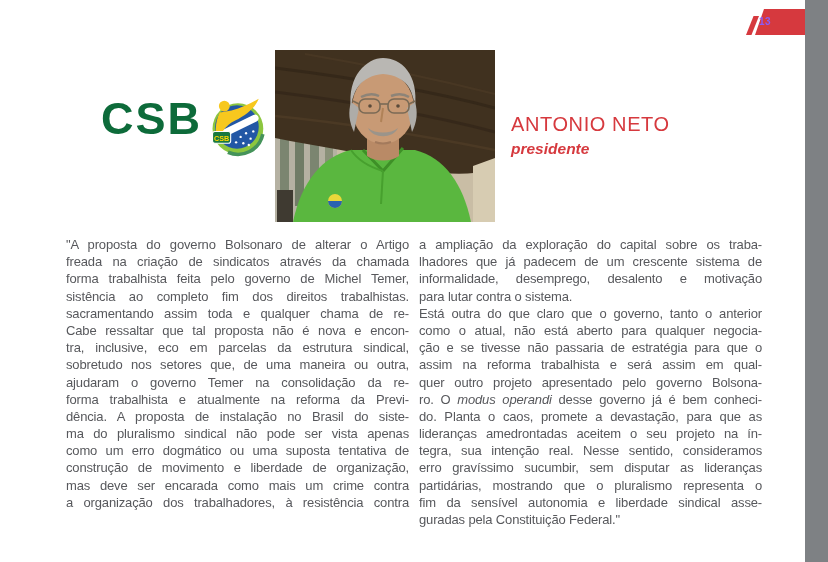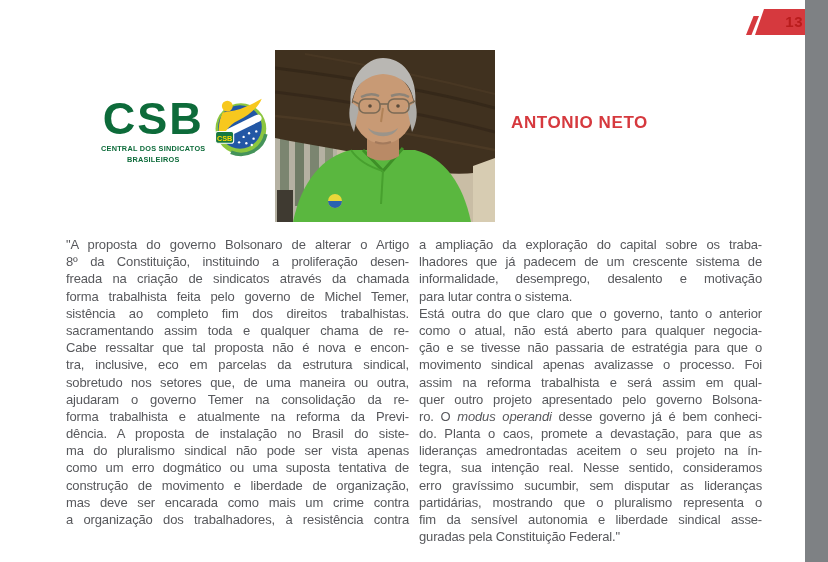--- a/index.html
+++ b/index.html
@@ -16,34 +16,34 @@
     position:relative;width:828px;height:562px;background:#ffffff;overflow:hidden;
   }
   
   .side-strip{position:absolute;top:0;right:0;width:23px;height:562px;background:var(--strip-gray,#7e8184);}
   
   .page-tab{position:absolute;top:9px;right:23px;width:62px;height:26px;}
   .tab-main{position:absolute;left:12px;top:0;right:0;bottom:0;background:var(--accent-red,#d6393e);
     clip-path:polygon(18% 0,100% 0,100% 100%,0% 100%);}
   .tab-slash{position:absolute;left:3px;top:7px;width:13px;height:19px;background:var(--accent-red,#d6393e);
     clip-path:polygon(58% 0,100% 0,42% 100%,0% 100%);}
-  .tab-num{position:absolute;left:16px;right:2px;top:0;bottom:0;text-align:right;color:#b91c1c;
-    font-weight:bold;font-size:15px;line-height:26px;letter-spacing:.5px;}
+  .tab-num{position:absolute;left:16px;right:2px;top:0;bottom:0;text-align:left;color:#8b5cf6;
+    font-weight:bold;font-size:10px;line-height:26px;letter-spacing:.5px;}
   
   .logo{position:absolute;left:101px;top:96px;display:flex;align-items:flex-start;}
   .logo-textcol{display:flex;flex-direction:column;align-items:center;}
   .logo-acronym{font-size:45px;font-weight:bold;line-height:1;color:var(--logo-green,#0d6b3a);letter-spacing:2px;}
   .logo-tagline{margin-top:3px;text-align:center;color:var(--logo-green,#0d6b3a);
     font-size:7.3px;font-weight:bold;letter-spacing:.25px;line-height:1.5;}
   .emblem{margin-left:6px;margin-top:-2px;}
   
   .photo{position:absolute;left:275px;top:50px;width:220px;height:172px;overflow:hidden;}
   
   .author{position:absolute;left:511px;top:113px;}
-  .author-name{font-size:17px;font-weight:bold;letter-spacing:.6px;color:var(--accent-red,#d6393e);}
+  .author-name{font-size:20px;font-weight:normal;letter-spacing:.6px;color:var(--accent-red,#d6393e);}
   .author-role{margin-top:4px;font-size:15.5px;font-weight:bold;font-style:italic;color:var(--accent-red,#d6393e);}
   
   .col{position:absolute;top:236px;width:343px;color:var(--body-text,#57585c);}
   .col1{left:66px;}
   .col2{left:419px;}
   .tline{
     height:17.2px;line-height:17.2px;font-size:13px;letter-spacing:-.15px;
     white-space:nowrap;text-align:justify;text-align-last:justify;overflow:visible;
   }
   .tline.no-just{text-align-last:left;}
@@ -58,24 +58,20 @@
 
   <div class="page-tab">
     <div class="tab-slash"></div>
     <div class="tab-main"></div>
     <span class="tab-num">13</span>
   </div>
 
   <div class="logo">
     <div class="logo-textcol">
       <div class="logo-acronym">CSB</div>
-      <div class="logo-tagline">
-        <div>CENTRAL DOS SINDICATOS</div>
-        <div>BRASILEIROS</div>
-      </div>
     </div>
     <svg class="emblem" width="58" height="64" viewBox="0 0 64 70">
       <circle cx="33" cy="38" r="28" fill="#8cc63f"></circle>
       <path d="M60.5,44 A28,28 0 0 1 22,64" stroke="#45935a" stroke-width="4" fill="none"></path>
       <circle cx="32" cy="36" r="24" fill="#2257a5"></circle>
       <g transform="rotate(-26 32 36)">
         <rect x="6" y="32" width="52" height="8" rx="4" fill="#ffffff"></rect>
       </g>
       <g fill="#ffffff">
         <circle cx="36" cy="47" r="1.3"></circle>
@@ -129,25 +125,25 @@
       <line x1="84" y1="54" x2="78" y2="51" stroke="#7a6a55" stroke-width="1.6"></line>
       <line x1="134" y1="54" x2="140" y2="51" stroke="#7a6a55" stroke-width="1.6"></line>
       <path d="M108,58 L106,72" stroke="#b08258" stroke-width="2" fill="none"></path>
       <path d="M93,78 C100,84 116,84 123,78 C118,89 98,89 93,78 Z" fill="#9b948a"></path>
       <path d="M100,92 q8,3 16,0" stroke="#a37a5c" stroke-width="2" fill="none"></path>
     </svg>
   </div>
 
   <div class="author">
     <div class="author-name">ANTONIO NETO</div>
+    <div class="author-role">presidente</div>
   </div>
 
   <div class="col col1">
       <div class="tline"><span>"A proposta do governo Bolsonaro de alterar o Artigo</span></div>
-      <div class="tline"><span>8º da Constituição, instituindo a proliferação desen-</span></div>
       <div class="tline"><span>freada na criação de sindicatos através da chamada</span></div>
       <div class="tline"><span>forma trabalhista feita pelo governo de Michel Temer,</span></div>
       <div class="tline"><span>sistência ao completo fim dos direitos trabalhistas.</span></div>
       <div class="tline"><span>sacramentando assim toda e qualquer chama de re-</span></div>
       <div class="tline"><span>Cabe ressaltar que tal proposta não é nova e encon-</span></div>
       <div class="tline"><span>tra, inclusive, eco em parcelas da estrutura sindical,</span></div>
       <div class="tline"><span>sobretudo nos setores que, de uma maneira ou outra,</span></div>
       <div class="tline"><span>ajudaram o governo Temer na consolidação da re-</span></div>
       <div class="tline"><span>forma trabalhista e atualmente na reforma da Previ-</span></div>
       <div class="tline"><span>dência. A proposta de instalação no Brasil do siste-</span></div>
@@ -158,21 +154,20 @@
       <div class="tline"><span>a organização dos trabalhadores, à resistência contra</span></div>
     </div>
   <div class="col col2">
       <div class="tline"><span>a ampliação da exploração do capital sobre os traba-</span></div>
       <div class="tline"><span>lhadores que já padecem de um crescente sistema de</span></div>
       <div class="tline"><span>informalidade, desemprego, desalento e motivação</span></div>
       <div class="tline no-just"><span>para lutar contra o sistema.</span></div>
       <div class="tline"><span>Está outra do que claro que o governo, tanto o anterior</span></div>
       <div class="tline"><span>como o atual, não está aberto para qualquer negocia-</span></div>
       <div class="tline"><span>ção e se tivesse não passaria de estratégia para que o</span></div>
-      <div class="tline"><span>movimento sindical apenas avalizasse o processo. Foi</span></div>
       <div class="tline"><span>assim na reforma trabalhista e será assim em qual-</span></div>
       <div class="tline"><span>quer outro projeto apresentado pelo governo Bolsona-</span></div>
       <div class="tline"><span>ro. O </span><span class="it">modus operandi</span><span> desse governo já é bem conheci-</span></div>
       <div class="tline"><span>do. Planta o caos, promete a devastação, para que as</span></div>
       <div class="tline"><span>lideranças amedrontadas aceitem o seu projeto na ín-</span></div>
       <div class="tline"><span>tegra, sua intenção real. Nesse sentido, consideramos</span></div>
       <div class="tline"><span>erro gravíssimo sucumbir, sem disputar as lideranças</span></div>
       <div class="tline"><span>partidárias, mostrando que o pluralismo representa o</span></div>
       <div class="tline"><span>fim da sensível autonomia e liberdade sindical asse-</span></div>
       <div class="tline no-just"><span>guradas pela Constituição Federal."</span></div>

